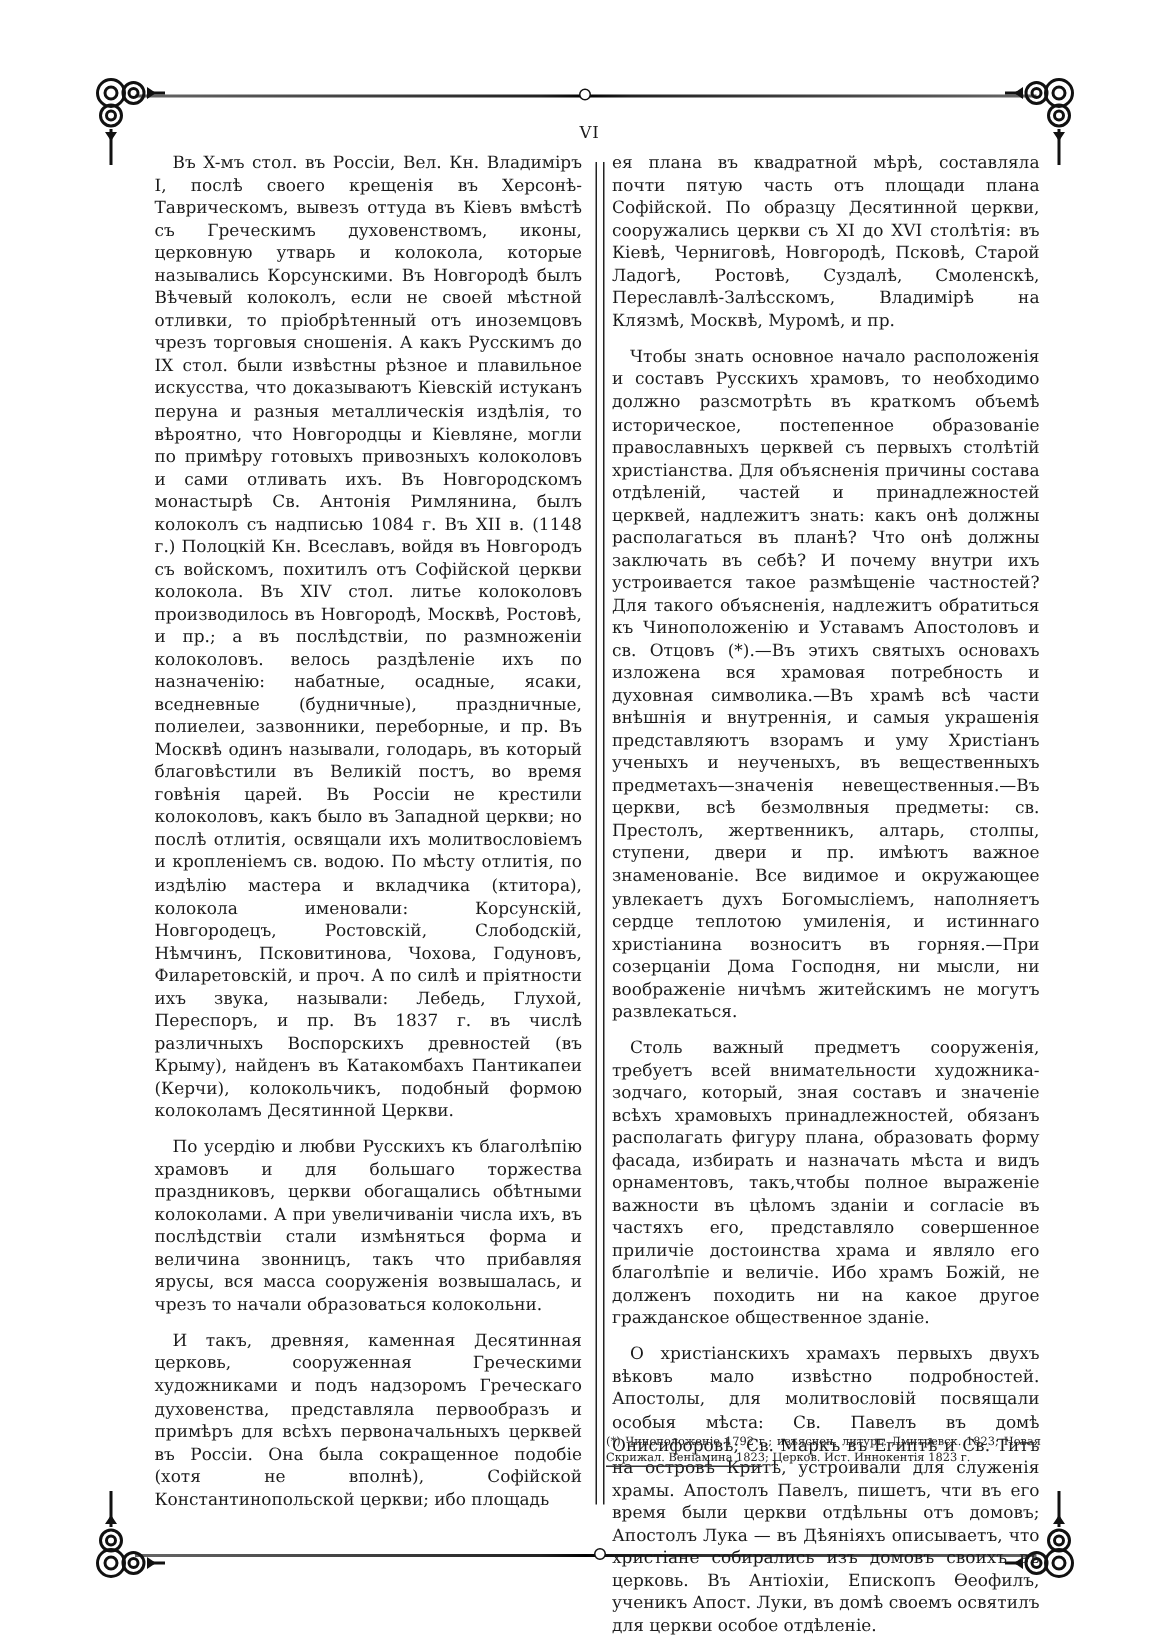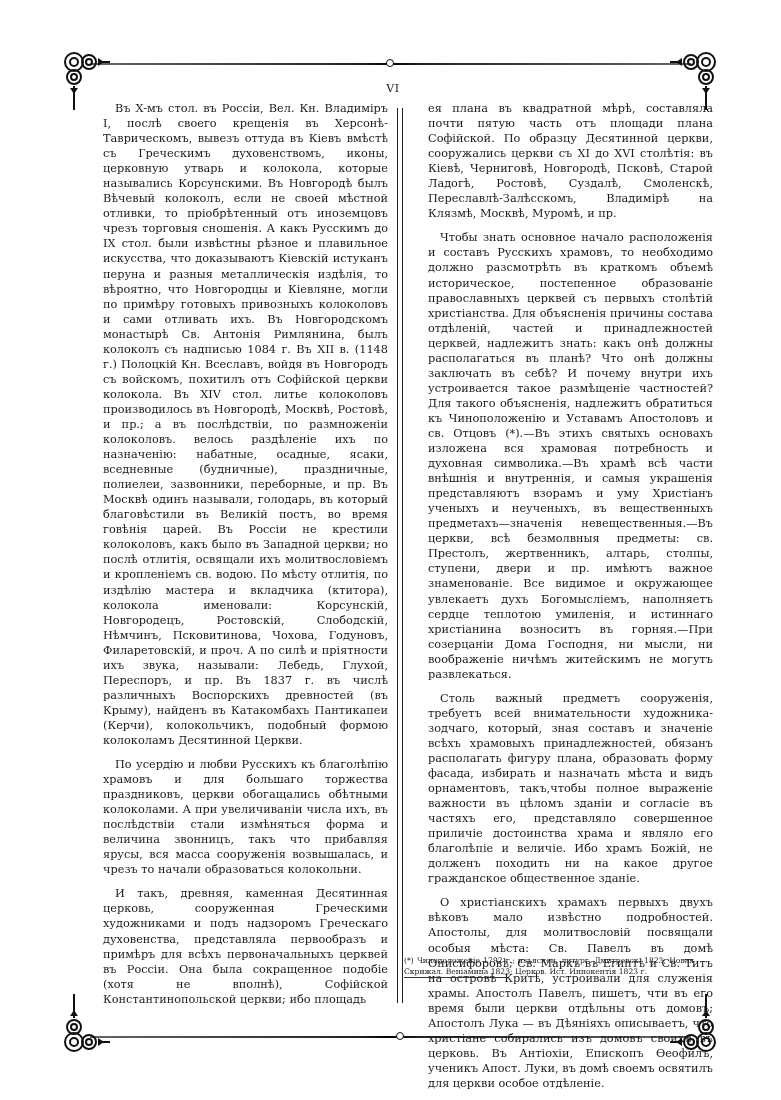--- a/index.html
+++ b/index.html
@@ -24,21 +24,21 @@
   .orn-br { left:668px; top:992px; }
 
   .page-num { position:absolute; left:381px; top:82px; width:24px; text-align:center;
               font-size:11px; letter-spacing:0.5px; }
 
   .divider { position:absolute; left:397px; top:108px; width:4px; height:895px;
              border-left:1px solid #222; border-right:1px solid #222; }
 
   .col { position:absolute; top:101px; font-size:11.3px; line-height:15.05px; text-align:justify; }
   .col-left { left:103px; width:285px; }
-  .col-right { left:428px; width:285px; }
+  .col-right { left:408px; width:285px; }
   .col p { margin:0 0 9px 0; text-indent:12px; }
   .col p.cont { text-indent:0; }
 
   .fn-rule { position:absolute; left:404px; top:977px; width:104px; height:1px; background:#333; }
   .footnote { position:absolute; left:404px; top:955px; width:290px; font-size:7.6px; line-height:11px;
               text-align:justify; color:#222; }
 </style>
 </head>
 <body>
 

